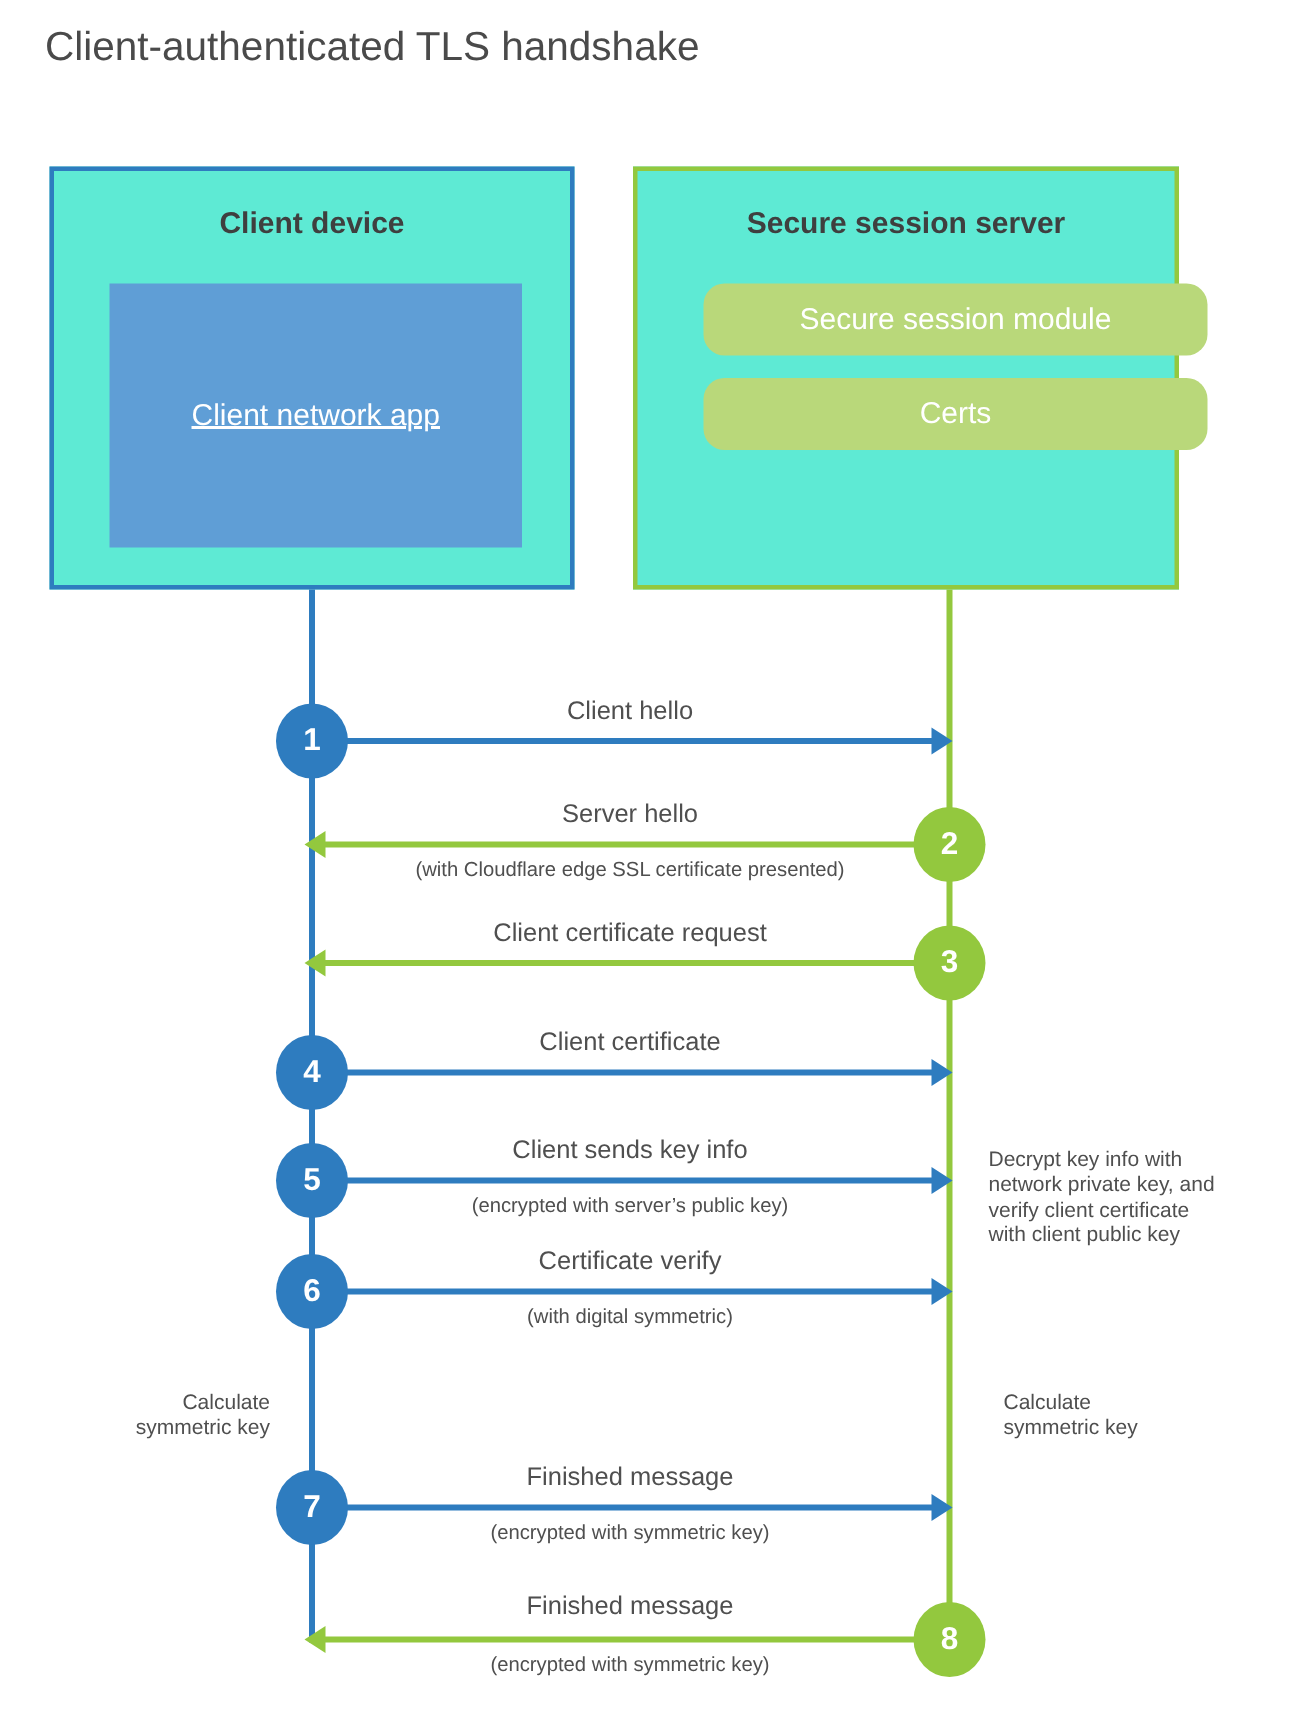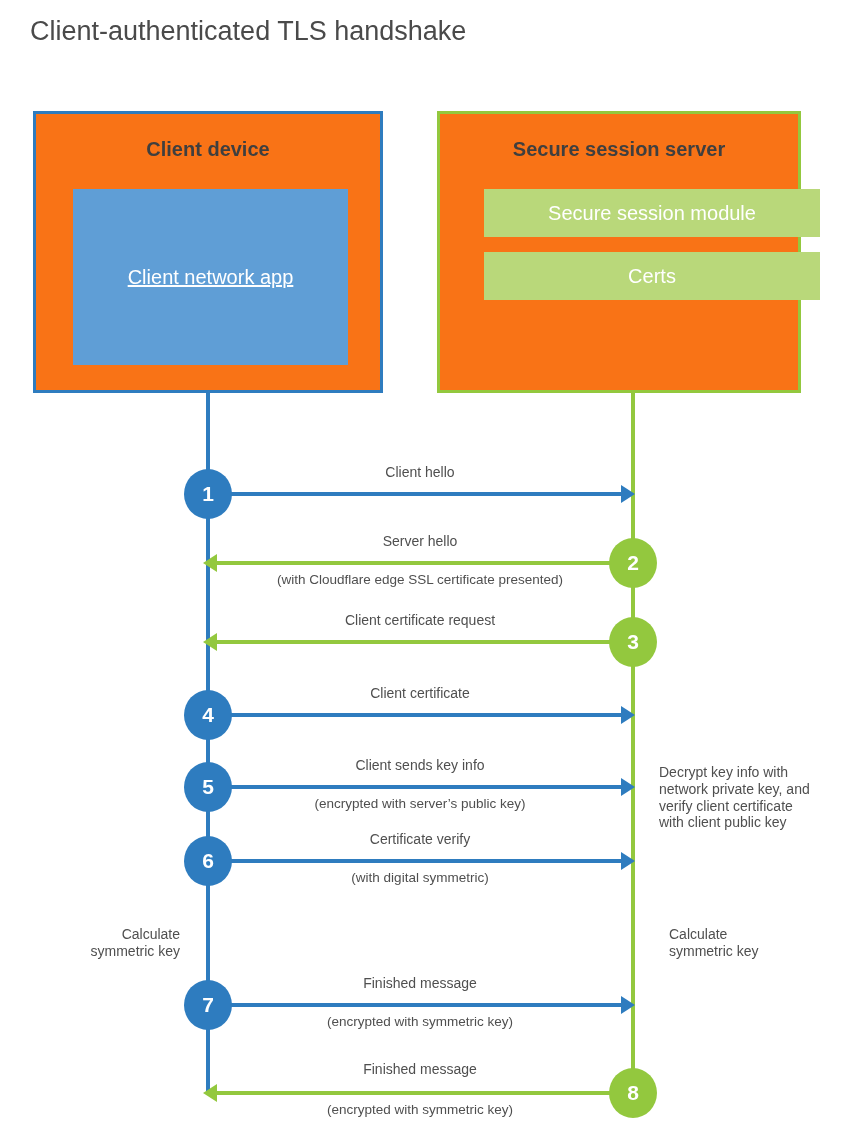--- a/index.html
+++ b/index.html
@@ -13,36 +13,36 @@
   }
   html,body{margin:0;padding:0;background:#fff;}
   .canvas{
     position:relative;width:865px;height:1146px;background:#ffffff;
     font-family:"Liberation Sans",sans-serif;overflow:hidden;
   }
   .title{
     position:absolute;left:30px;top:16px;margin:0;
     font-size:27px;font-weight:300;color:var(--title-text);
   }
-  .box{position:absolute;background:#f97316;box-sizing:border-box;}
+  .box{position:absolute;background:#5eead4;box-sizing:border-box;}
   .client-box{left:33px;top:111px;width:350px;height:282px;border:3px solid var(--blue);}
-  .server-box{left:422px;top:111px;width:364px;height:282px;border:3px solid var(--green);margin-left:15px;}
+  .server-box{left:422px;top:111px;width:364px;height:282px;border:3px solid var(--green);}
   .box-heading{
     position:absolute;left:0;right:0;top:24px;text-align:center;
     font-size:20px;font-weight:bold;color:var(--heading-text);
   }
   .app-box{
     position:absolute;left:37px;top:75px;width:275px;height:176px;
     background:var(--blue-fill);display:flex;align-items:center;justify-content:center;
     text-align:center;color:#fff;font-size:20px;line-height:1.35;
   }
   .app-box span{max-width:190px;display:inline-block;text-decoration:underline;}
   .server-bar{
     position:absolute;left:44px;width:336px;height:48px;background:var(--green-fill);
-    display:flex;align-items:center;justify-content:center;color:#fff;font-size:20px;
+    display:flex;align-items:center;justify-content:center;color:#fff;font-size:20px;border-radius:14px;
   }
   .vline{position:absolute;width:4px;}
   .vline.blue{left:206px;top:393px;height:702px;background:var(--blue);}
   .vline.green{left:631px;top:393px;height:700px;background:var(--green);}
   .hline{position:absolute;height:4px;left:208px;width:414px;}
   .hline.left{left:216px;width:417px;}
   .hline.blue{background:var(--blue);}
   .hline.green{background:var(--green);}
   .hline.right::after{
     content:"";position:absolute;right:-13px;top:-7px;width:0;height:0;
@@ -56,21 +56,21 @@
   }
   .circle{
     position:absolute;width:48px;height:50px;border-radius:50%;
     display:flex;align-items:center;justify-content:center;
     color:#fff;font-weight:bold;font-size:21px;
   }
   .circle.blue{background:var(--blue);}
   .circle.green{background:var(--green);}
   .msg-label{
     position:absolute;left:208px;width:424px;text-align:center;
-    font-size:14px;color:var(--label-text);
+    font-size:17px;color:var(--label-text);
   }
   .msg-sublabel{
     position:absolute;left:208px;width:424px;text-align:center;
     font-size:13.5px;color:var(--label-text);
   }
   .note{position:absolute;font-size:14px;color:var(--label-text);line-height:1.2;}
   .note.decrypt{left:659px;top:752px;width:195px;text-align:left;margin-top:12px;}
   .note.calc-left{left:56px;top:926px;width:124px;text-align:right;}
   .note.calc-right{left:669px;top:926px;width:135px;text-align:left;}
 </style>

